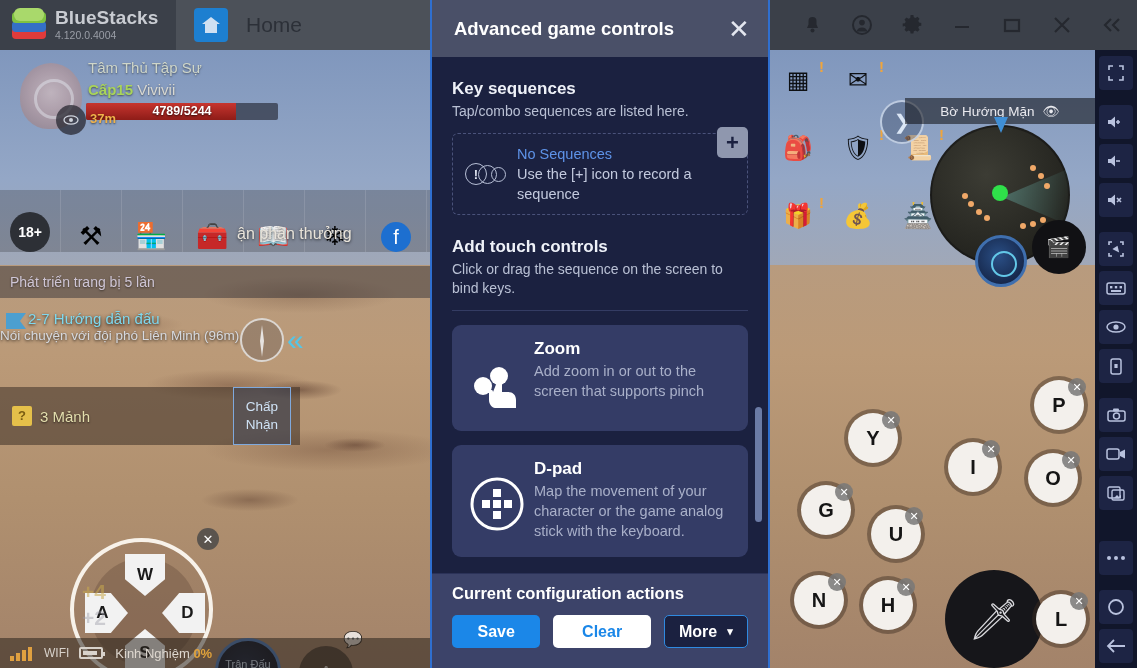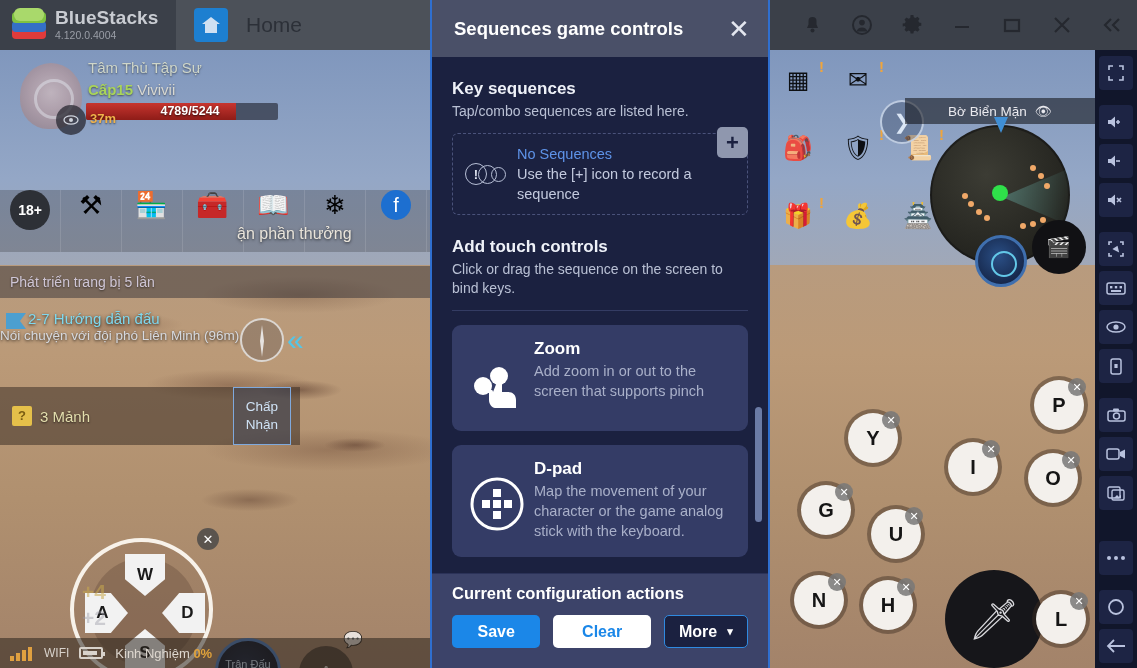--- a/index.html
+++ b/index.html
@@ -104,33 +104,33 @@
   .pl-title { position:absolute; left:80px; top:4px; color:#cfd6c9; font-size:15px; text-shadow:0 1px 2px rgba(0,0,0,.5); }
   .pl-lvline { position:absolute; left:80px; top:26px; font-size:15px; text-shadow:0 1px 2px rgba(0,0,0,.5); }
   .pl-lv { color:#a9d45a; font-weight:bold; }
   .pl-nick { color:#d8d8d2; }
   .pl-hpwrap {
     position:absolute; left:78px; top:48px; width:192px; height:17px;
     background: rgba(50,55,70,.75); border-radius:2px; overflow:hidden;
   }
   .pl-hpfill { position:absolute; left:0; top:0; height:17px; width:78%;
     background: linear-gradient(#c7352f,#8e1c18); }
-  .pl-hptext { position:absolute; left:8px; top:0; width:192px; height:17px;
+  .pl-hptext { position:absolute; left:0; top:0; width:192px; height:17px;
     text-align:center; line-height:17px; color:#fff; font-size:12.5px; font-weight:bold;
     text-shadow:0 1px 2px rgba(0,0,0,.7);}
   .pl-time {
     position:absolute; left:82px; top:56px; color:#f0b24a; font-size:13px; font-weight:bold;
     text-shadow:0 1px 2px rgba(0,0,0,.6);
   }
 
   
   .qbar { position:absolute; left:0; top:140px; width:430px; height:62px;
     background: rgba(45,45,50,.28); display:flex; }
   .qcell { width:61px; height:62px; border-right:1px solid rgba(255,255,255,.12);
-    display:flex; align-items:flex-start; justify-content:center; }
+    display:flex; align-items:flex-end; justify-content:center; }
   .badge18 { width:40px;height:40px;border-radius:50%;background:#2d3036;color:#fff;
     display:flex;align-items:center;justify-content:center;font-size:14px;font-weight:bold;}
   .qicon { font-size:26px; }
   .rewardtext { position:absolute; left:237px; top:175px; color:#e9e4da; font-size:16px;
     text-shadow:0 1px 3px rgba(0,0,0,.7);}
 
   .questbanner { position:absolute; left:0; top:216px; width:430px; height:32px;
     background: rgba(40,40,48,.45); color:#cfc6d6; font-size:14px; line-height:32px; padding-left:10px;
     text-shadow:0 1px 2px rgba(0,0,0,.5);}
 
@@ -493,21 +493,21 @@
           <div class="sq">💰</div>
         </div>
       <div class="rg" style="left:120px;top:136px">
           <div class="sq">🏯</div>
           <span class="bang">!</span>
         </div>
     </div>
     <div class="nextarrow">❯</div>
 
     <div class="zonebar">
-      <span>Bờ Biển Mặn</span>
+      <span>Bờ Hướng Mặn</span>
       <span>👁</span>
     </div>
     <div class="minimap">
       <div class="mm-pin"></div>
       <div class="mm-cone"></div>
       <div class="mm-self"></div>
       <div class="mm-dot" style="left:36px;top:74px"></div>
       <div class="mm-dot" style="left:44px;top:82px"></div>
       <div class="mm-dot" style="left:52px;top:88px"></div>
       <div class="mm-dot" style="left:30px;top:66px"></div>
@@ -654,21 +654,21 @@
     <div class="sb-btn">
       <svg width="20" height="14" viewBox="0 0 20 14">
           <path d="M19 7H2M8 1L2 7l6 6" stroke="#b9c2de" stroke-width="1.8" fill="none"></path>
         </svg>
     </div>
   </div>
 
   <div class="dialog">
 
     <div class="dlg-title">
-      <h1>Sequences game controls</h1>
+      <h1>Advanced game controls</h1>
       <div class="dlg-close">✕</div>
     </div>
 
     <div class="dlg-body">
 
       <div class="sec-h">Key sequences</div>
       <div class="sec-p">Tap/combo sequences are listed here.</div>
       <div class="plusbtn">+</div>
 
       <div class="seqbox">

